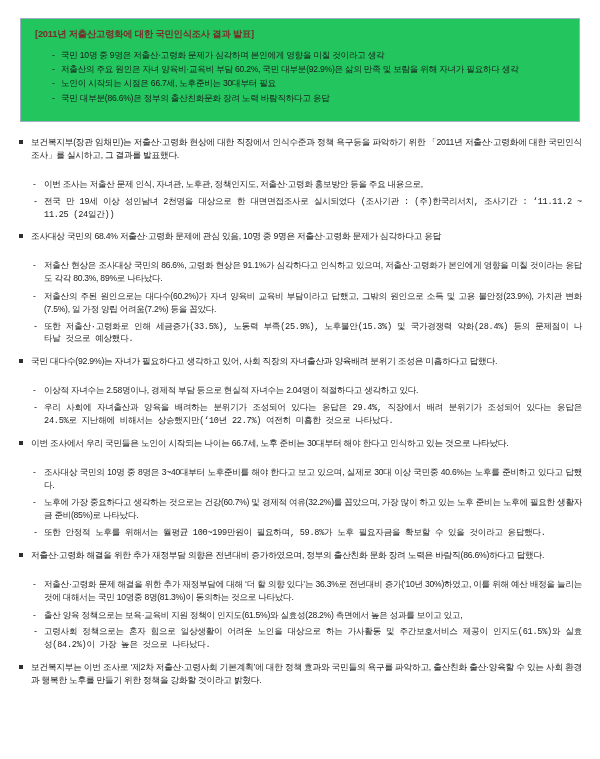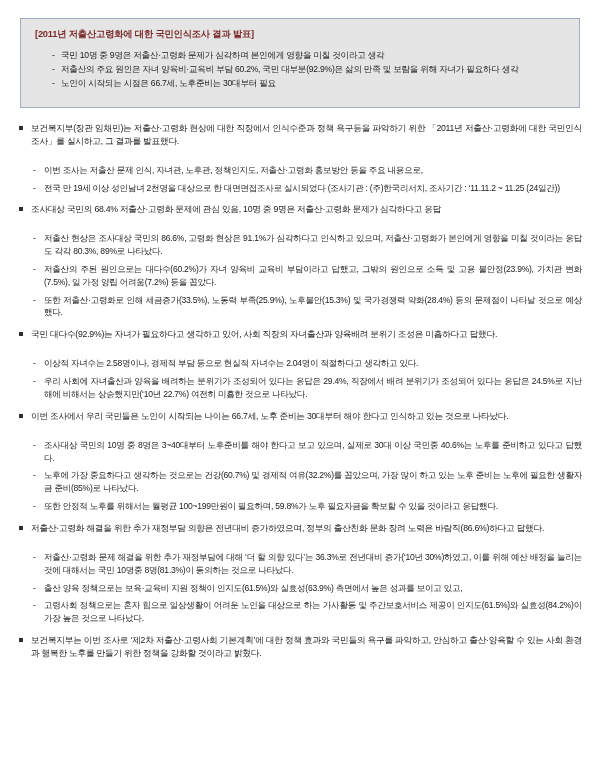--- a/index.html
+++ b/index.html
@@ -15,21 +15,21 @@
   }
   .page {
     width: 600px;
     box-sizing: border-box;
     padding: 14px 16px 10px 16px;
   }
 
   
   .summary-box {
     border: 1px solid #9fb0c4;
-    background: #e5e5e5;
+    background: #22c55e;
     box-sizing: border-box;
     padding: 8px 4px 9px 10px;
     margin: 4px 4px 14px 4px;
   }
   .summary-title {
     color: #7a2b2b;
     font-size: 9.3px;
     font-weight: bold;
     letter-spacing: -0.2px;
     margin: 1px 0 6px 4px;
@@ -90,39 +90,41 @@
     padding-left: 26px;
     font-size: 8.55px;
     line-height: 1.5;
     letter-spacing: -0.25px;
     text-align: justify;
     color: #1a1a1a;
     margin-bottom: 5px;
   }
   .l2:last-child {
     margin-bottom: 0;
+    font-family: Liberation Mono, monospace;
   }
   .l2:before {
     content: "-";
     position: absolute;
     left: 15px;
     top: 0;
   }
 </style>
 </head>
 <body>
 
 <div class="page">
 
   <div class="summary-box">
     <div class="summary-title">[2011년 저출산고령화에 대한 국민인식조사 결과 발표]</div>
     <ul class="summary-list">
       <li>국민 10명 중 9명은 저출산·고령화 문제가 심각하며 본인에게 영향을 미칠 것이라고 생각</li>
       <li>저출산의 주요 원인은 자녀 양육비·교육비 부담 60.2%, 국민 대부분(92.9%)은 삶의 만족 및 보람을 위해 자녀가 필요하다 생각</li>
       <li>노인이 시작되는 시점은 66.7세, 노후준비는 30대부터 필요</li>
+      <li>국민 대부분(86.6%)은 정부의 출산친화문화 장려 노력 바람직하다고 응답</li>
     </ul>
   </div>
 
   <div class="content">
 
     <div class="blk">
       <div class="l1">보건복지부(장관 임채민)는 저출산·고령화 현상에 대한 직장에서 인식수준과 정책 욕구등을 파악하기 위한 「2011년 저출산·고령화에 대한 국민인식 조사」를 실시하고, 그 결과를 발표했다.</div>
       <div class="l2-wrap">
         <div class="l2">이번 조사는 저출산 문제 인식, 자녀관, 노후관, 정책인지도, 저출산·고령화 홍보방안 등을 주요 내용으로,</div>
         <div class="l2">전국 만 19세 이상 성인남녀 2천명을 대상으로 한 대면면접조사로 실시되었다 (조사기관 : (주)한국리서치, 조사기간 : ‘11.11.2 ~ 11.25 (24일간))</div>
@@ -152,23 +154,23 @@
         <div class="l2">조사대상 국민의 10명 중 8명은 3~40대부터 노후준비를 해야 한다고 보고 있으며, 실제로 30대 이상 국민중 40.6%는 노후를 준비하고 있다고 답했다.</div>
         <div class="l2">노후에 가장 중요하다고 생각하는 것으로는 건강(60.7%) 및 경제적 여유(32.2%)를 꼽았으며, 가장 많이 하고 있는 노후 준비는 노후에 필요한 생활자금 준비(85%)로 나타났다.</div>
         <div class="l2">또한 안정적 노후를 위해서는 월평균 100~199만원이 필요하며, 59.8%가 노후 필요자금을 확보할 수 있을 것이라고 응답했다.</div>
       </div>
     </div>
 
     <div class="blk">
       <div class="l1">저출산·고령화 해결을 위한 추가 재정부담 의향은 전년대비 증가하였으며, 정부의 출산친화 문화 장려 노력은 바람직(86.6%)하다고 답했다.</div>
       <div class="l2-wrap">
         <div class="l2">저출산·고령화 문제 해결을 위한 추가 재정부담에 대해 ‘더 할 의향 있다’는 36.3%로 전년대비 증가(‘10년 30%)하였고, 이를 위해 예산 배정을 늘리는 것에 대해서는 국민 10명중 8명(81.3%)이 동의하는 것으로 나타났다.</div>
-        <div class="l2">출산 양육 정책으로는 보육·교육비 지원 정책이 인지도(61.5%)와 실효성(63.9%) 측면에서 높은 성과를 보이고 있고,</div>
+        <div class="l2">출산 양육 정책으로는 보육·교육비 지원 정책이 인지도(61.5%)와 실효성(28.2%) 측면에서 높은 성과를 보이고 있고,</div>
         <div class="l2">고령사회 정책으로는 혼자 힘으로 일상생활이 어려운 노인을 대상으로 하는 가사활동 및 주간보호서비스 제공이 인지도(61.5%)와 실효성(84.2%)이 가장 높은 것으로 나타났다.</div>
       </div>
     </div>
 
     <div class="blk">
-      <div class="l1">보건복지부는 이번 조사로 ‘제2차 저출산·고령사회 기본계획’에 대한 정책 효과와 국민들의 욕구를 파악하고, 안심하고 출산·양육할 수 있는 사회 환경과 행복한 노후를 만들기 위한 정책을 강화할 것이라고 밝혔다.</div>
+      <div class="l1">보건복지부는 이번 조사로 ‘제2차 저출산·고령사회 기본계획’에 대한 정책 효과와 국민들의 욕구를 파악하고, 출산친화 출산·양육할 수 있는 사회 환경과 행복한 노후를 만들기 위한 정책을 강화할 것이라고 밝혔다.</div>
     </div>
 
   </div>
 </div>
 
 </body></html>

